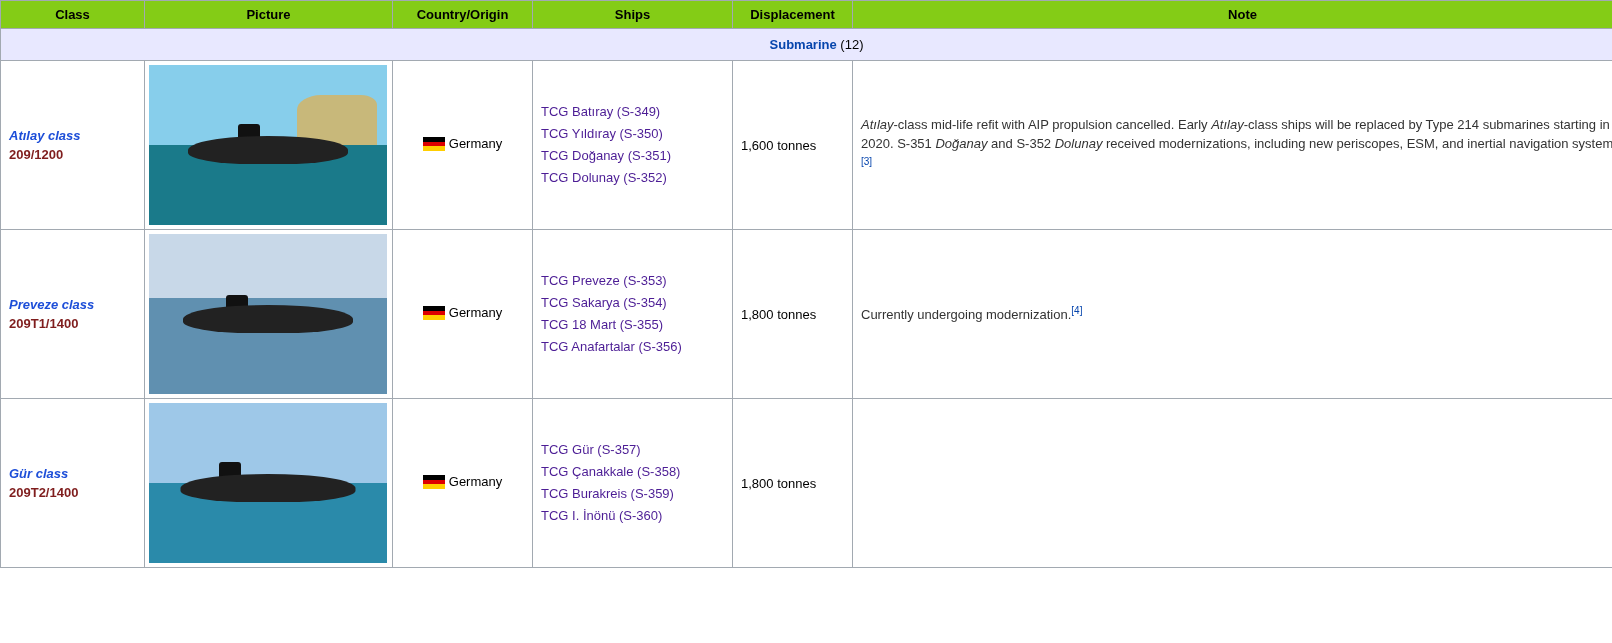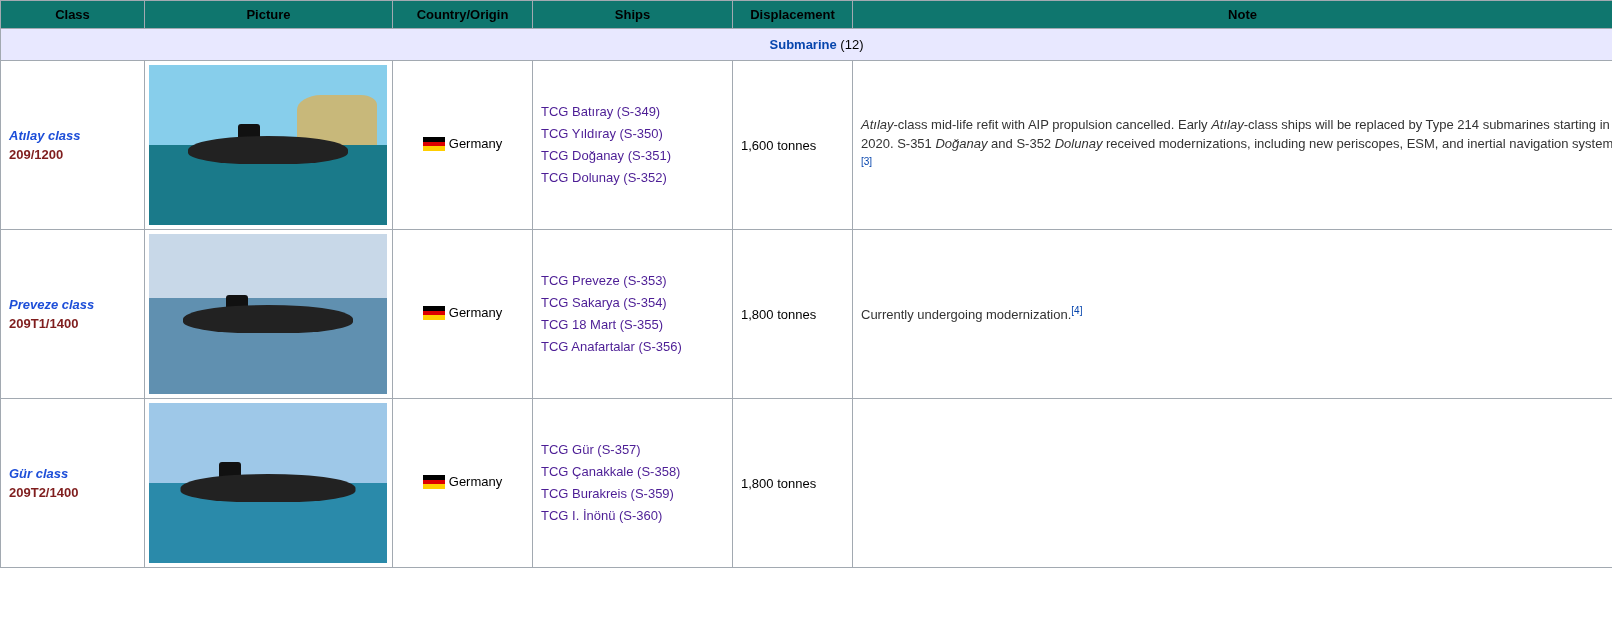--- a/index.html
+++ b/index.html
@@ -5,21 +5,21 @@
     * { box-sizing: border-box; margin: 0; padding: 0; }
     body { font-family: sans-serif; font-size: 13px; background: #fff; }
 
     table {
       border-collapse: collapse;
       width: 1612px;
       table-layout: fixed;
     }
 
     th {
-      background: #0f766e;
+      background: #84cc16;
       border: 1px solid #a2a9b1;
       padding: 6px 8px;
       font-weight: bold;
       text-align: center;
       font-size: 13px;
     }
 
     td {
       border: 1px solid #a2a9b1;
       padding: 8px;

